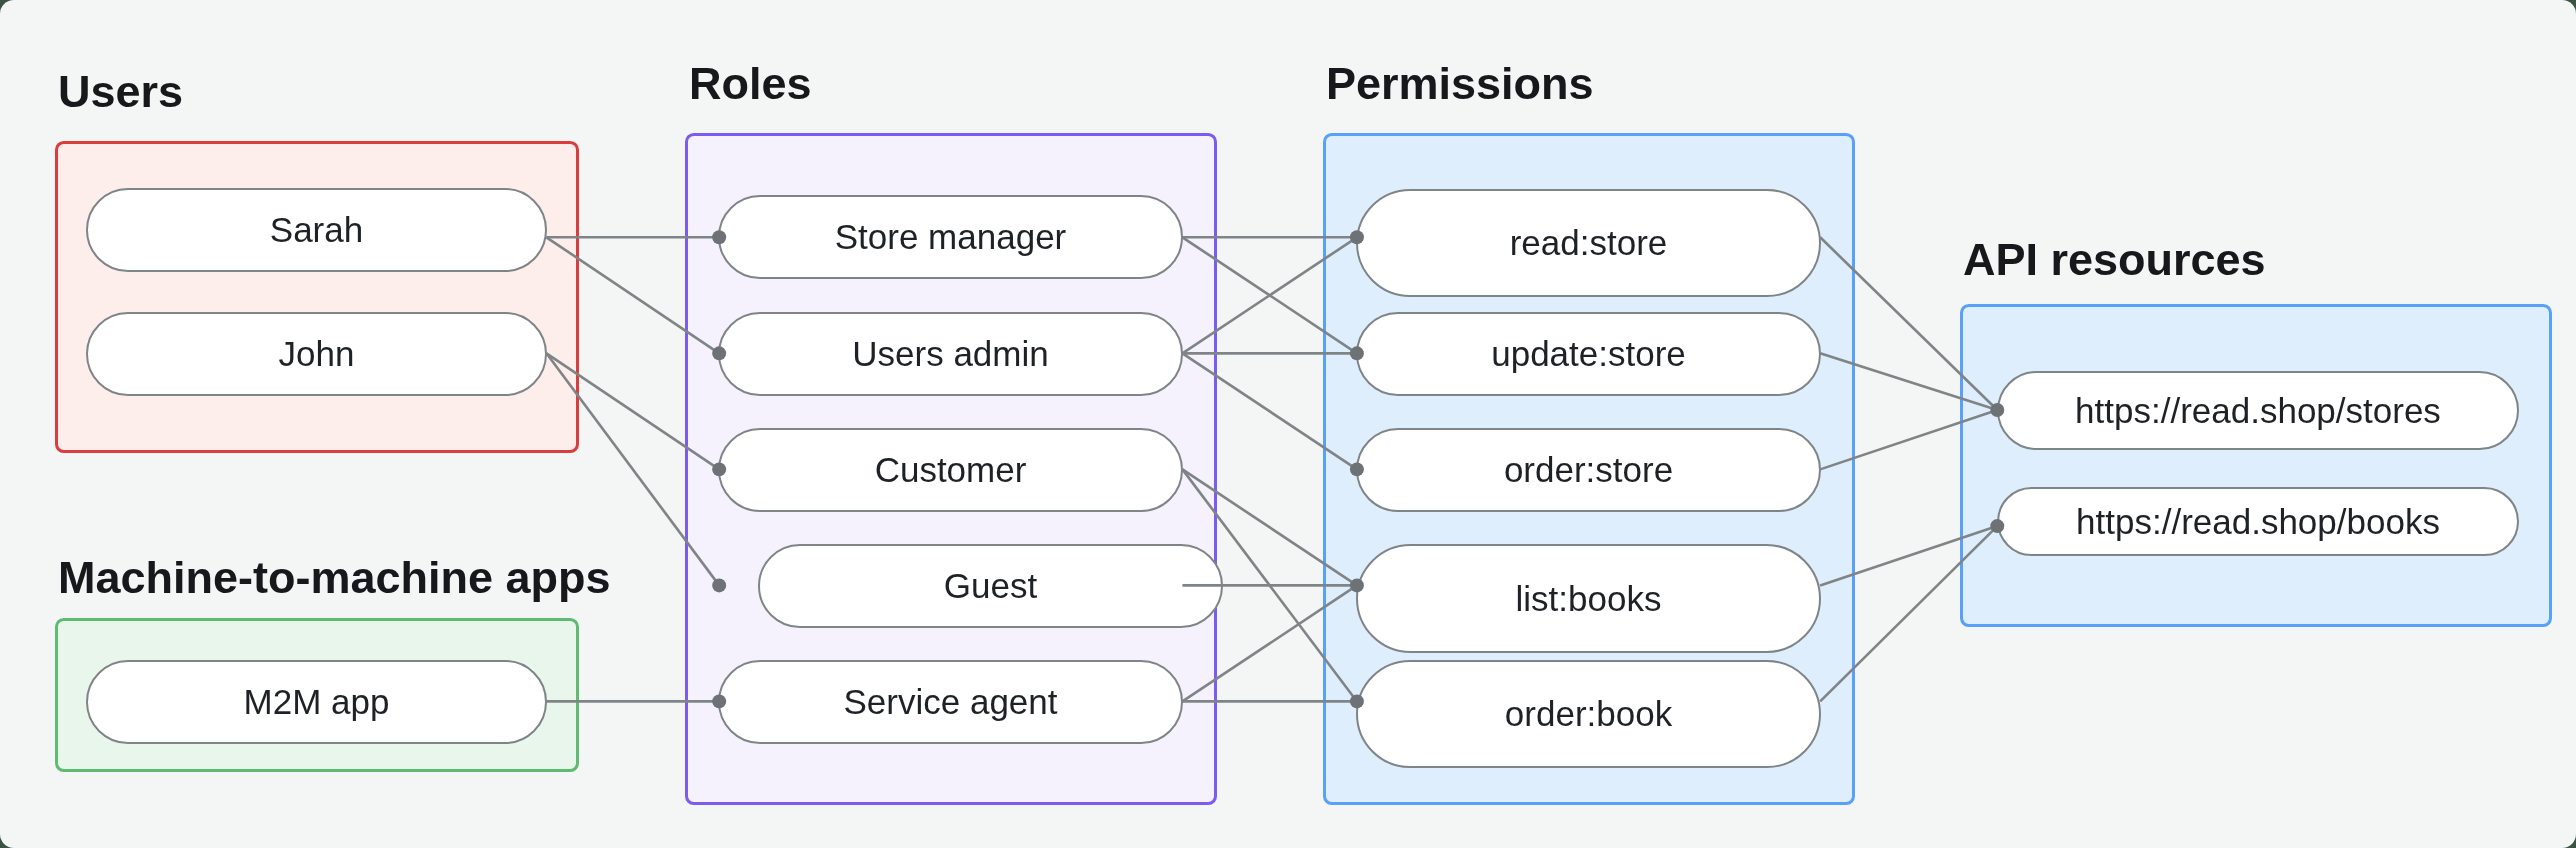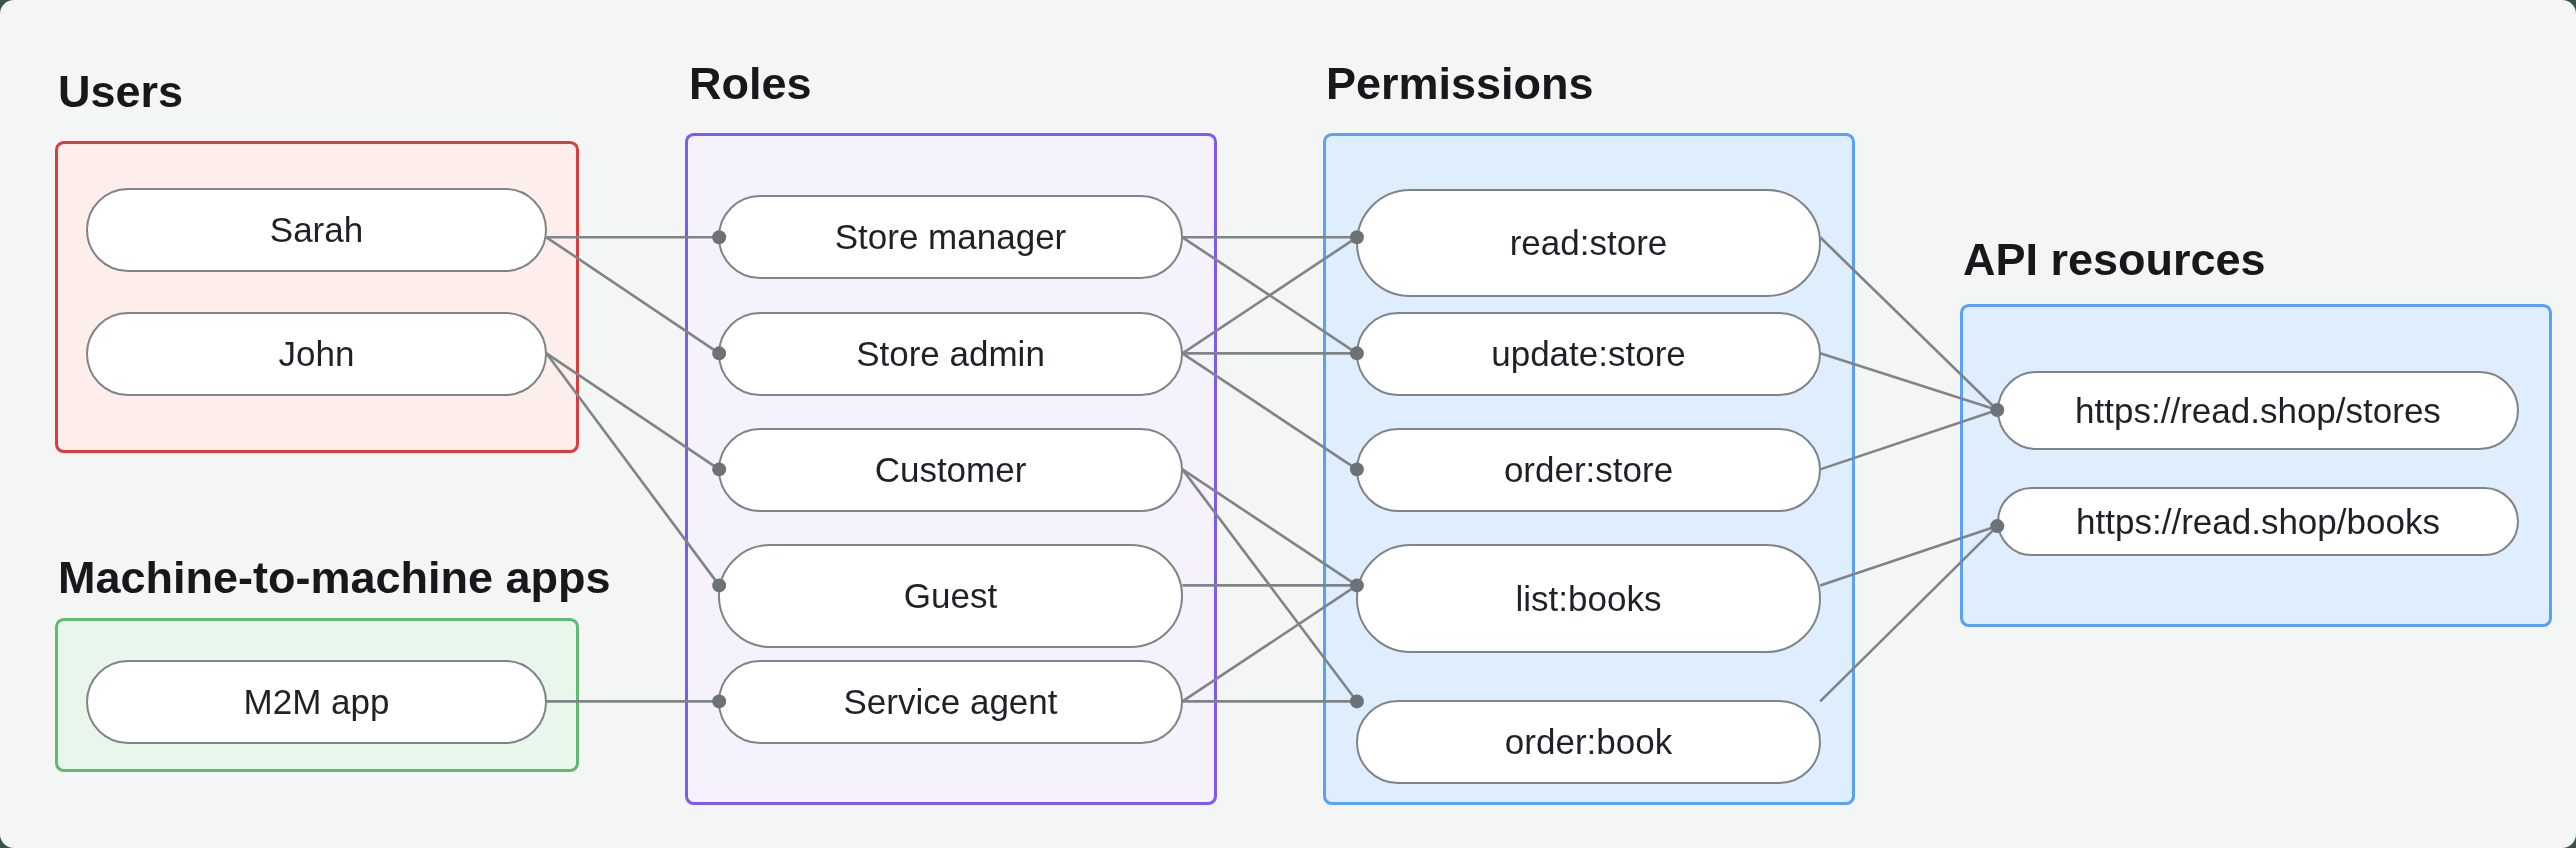--- a/index.html
+++ b/index.html
@@ -24,27 +24,27 @@
   #box-permissions{left:1323px;top:133px;width:532px;height:672px;}
   #box-api{left:1960px;top:304px;width:592px;height:323px;}
 
   
   #n-sarah{left:86px;top:188px;width:461px;height:84px;}
   #n-john{left:86px;top:312px;width:461px;height:84px;}
   #n-m2m-app{left:86px;top:660px;width:461px;height:84px;}
   #n-store-manager{left:718px;top:195px;width:465px;height:84px;}
   #n-store-admin{left:718px;top:312px;width:465px;height:84px;}
   #n-customer{left:718px;top:428px;width:465px;height:84px;}
-  #n-guest{left:718px;top:544px;width:465px;height:104px;text-align:right;}
+  #n-guest{left:758px;top:544px;width:465px;height:84px;text-align:right;}
   #n-service-agent{left:718px;top:660px;width:465px;height:84px;}
   #n-read-store{left:1356px;top:189px;width:465px;height:108px;}
   #n-update-store{left:1356px;top:312px;width:465px;height:84px;}
   #n-delete-store{left:1356px;top:428px;width:465px;height:84px;}
   #n-list-books{left:1356px;top:544px;width:465px;height:109px;}
-  #n-order-book{left:1356px;top:660px;width:465px;height:84px;margin-top:40px;}
+  #n-order-book{left:1356px;top:660px;width:465px;height:108px;}
   #n-stores{left:1997px;top:371px;width:522px;height:79px;}
   #n-books{left:1997px;top:487px;width:522px;height:69px;}
 </style>
 </head>
 <body>
 
 <div id="canvas">
 
   <div class="glabel" id="lbl-users">Users</div>
   <div class="glabel" id="lbl-m2m">Machine-to-machine apps</div>
@@ -55,21 +55,21 @@
   <div class="gbox" id="box-users" style="border-color: rgb(218, 61, 61); background: rgb(253, 238, 236);"></div>
   <div class="gbox" id="box-m2m" style="border-color: rgb(95, 186, 114); background: rgb(233, 246, 235);"></div>
   <div class="gbox" id="box-roles" style="border-color: rgb(124, 92, 240); background: rgb(245, 241, 253);"></div>
   <div class="gbox" id="box-permissions" style="border-color: rgb(88, 160, 248); background: rgb(223, 238, 252);"></div>
   <div class="gbox" id="box-api" style="border-color: rgb(88, 160, 248); background: rgb(223, 238, 252);"></div>
 
   <div class="pill" id="n-sarah">Sarah</div>
   <div class="pill" id="n-john">John</div>
   <div class="pill" id="n-m2m-app">M2M app</div>
   <div class="pill" id="n-store-manager">Store manager</div>
-  <div class="pill" id="n-store-admin">Store admin</div>
+  <div class="pill" id="n-store-admin">Users admin</div>
   <div class="pill" id="n-customer">Customer</div>
   <div class="pill" id="n-guest">Guest</div>
   <div class="pill" id="n-service-agent">Service agent</div>
   <div class="pill" id="n-read-store">read:store</div>
   <div class="pill" id="n-update-store">update:store</div>
   <div class="pill" id="n-delete-store">order:store</div>
   <div class="pill" id="n-list-books">list:books</div>
   <div class="pill" id="n-order-book">order:book</div>
   <div class="pill" id="n-stores">https://read.shop/stores</div>
   <div class="pill" id="n-books">https://read.shop/books</div>

